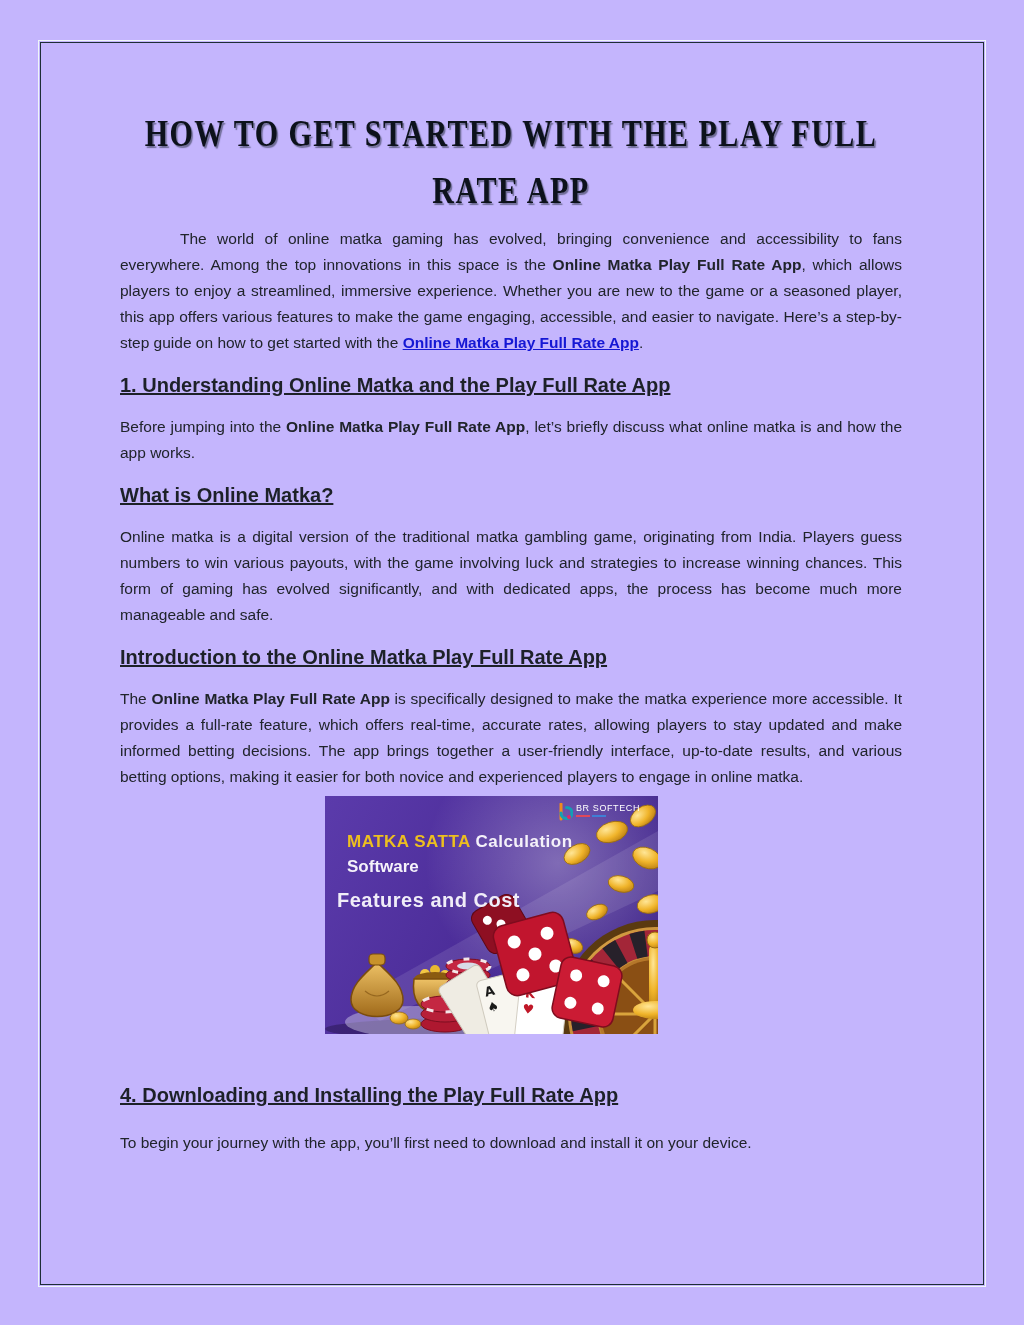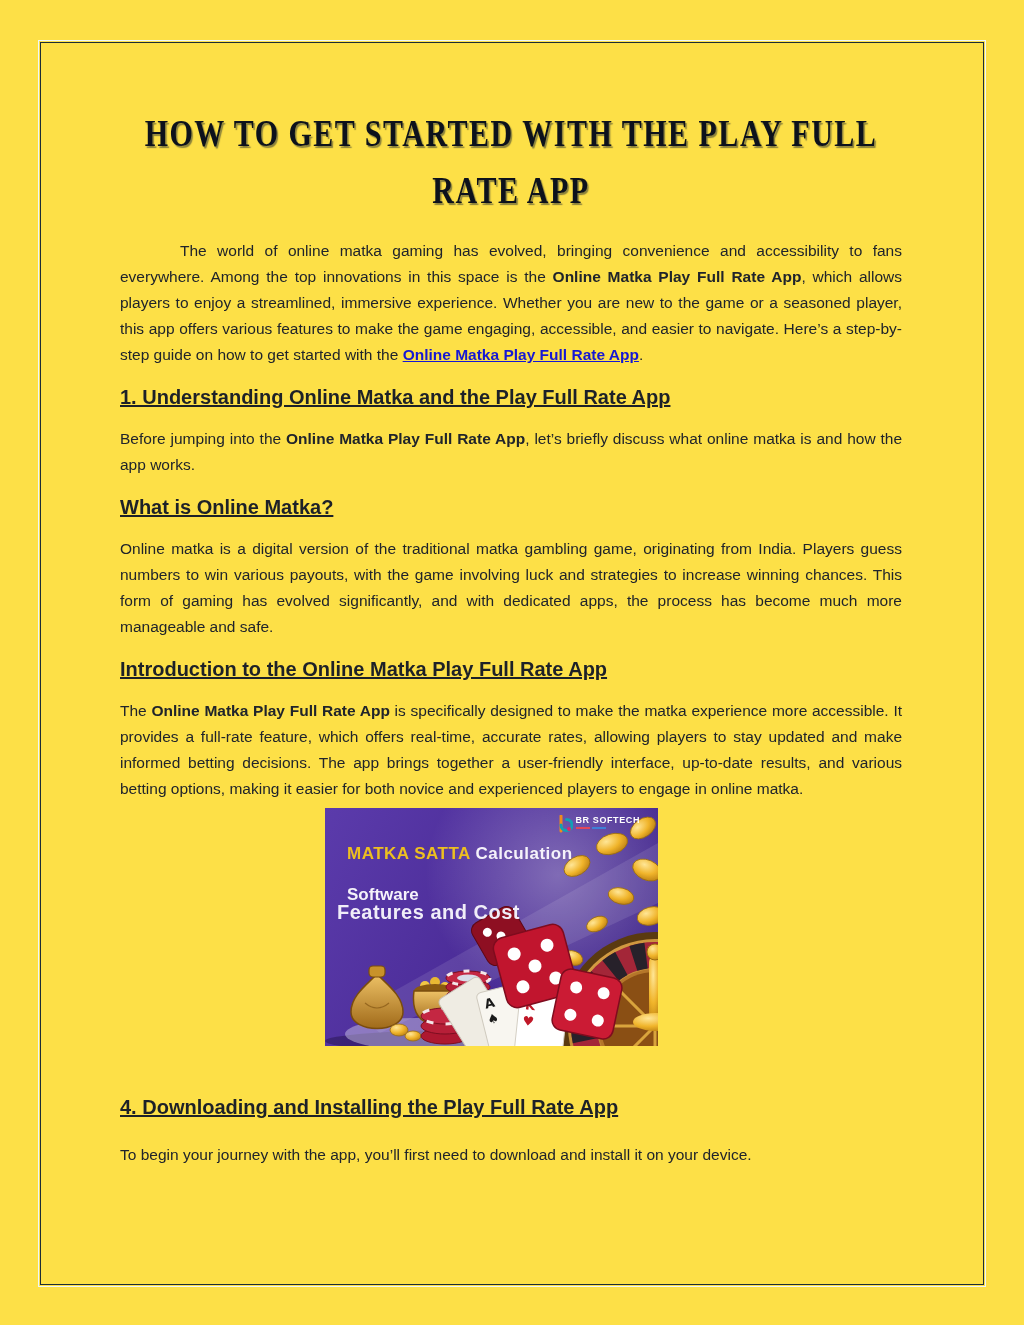--- a/index.html
+++ b/index.html
@@ -1,19 +1,19 @@
 <!DOCTYPE html>
 <html><head>
 <meta charset="utf-8">
 <style>
   * { margin:0; padding:0; box-sizing:border-box; }
   body { background:#9fc9d6; font-family:"Liberation Sans", sans-serif; }
   .canvas {
     position:relative; width:1024px; height:1325px;
-    background:#fde047; overflow:hidden;
+    background:#c4b5fd; overflow:hidden;
   }
   .frame {
     position:absolute; left:40px; top:42px; width:944px; height:1243px;
     border:1px solid #1d2d36;
     outline:1px solid #eef6f8; outline-offset:1px;
   }
   .content {
     position:absolute; left:40px; top:42px; width:944px; height:1243px;
     padding:62px 82px 0 80px; color:#20242b;
   }
@@ -23,21 +23,21 @@
   }
   .doc-title .tline {
     line-height:57px; white-space:nowrap;
     transform:scaleY(1.25); transform-origin:50% 50%;
     text-shadow:1.5px 2px 1px rgba(25,35,48,0.5);
   }
   .para {
     font-size:15.5px; line-height:26px; text-align:justify;
     margin-top:16px; color:#20242b;
   }
-  .para-first { margin-top:20px; text-indent:60px; }
+  .para-first { margin-top:8px; text-indent:60px; }
   .heading {
     font-size:20px; line-height:26px; font-weight:bold;
     margin-top:16px; color:#1d2128;text-decoration:underline;
   }
   .seg-bold { font-weight:bold; }
   .seg-link { color:#1517d4; font-weight:bold; text-decoration:underline; cursor:pointer; }
   .para-last { margin-top:22px; }
   .h-after-image { margin-top:48px; }
 
   
@@ -46,29 +46,29 @@
     background:
       radial-gradient(95% 130% at 70% 28%, rgba(255,255,255,0.30) 0%, rgba(255,255,255,0) 42%),
       linear-gradient(118deg, #5b3bab 0%, #4c2d99 48%, #3e2487 100%);
     overflow:hidden;
   }
   .banner-scene { position:absolute; left:0; top:0; width:333px; height:238px; }
   .banner-title { position:absolute; left:22px; top:33px; font-weight:bold; line-height:25px; }
   .banner-title .bt-line1 { font-size:17px; letter-spacing:0.5px; }
   .bt-hl { color:#edbf1f; }
   .bt-rest, .bt-line2 { color:#f5f2fa; }
-  .bt-line2 { font-size:17px;margin-top:16px; }
+  .bt-line2 { font-size:17px; }
   .banner-subtitle {
     position:absolute; left:12px; top:93px; font-weight:bold; font-size:20px;
     color:#f0edf8; letter-spacing:0.5px;
   }
   .banner-logo {
     position:absolute; right:18px; top:7px; display:flex; align-items:flex-start; gap:3px;
   }
-  .banner-logo-text { color:#ffffff; font-weight:bold; font-size:9px; letter-spacing:0.6px; line-height:10px; }
+  .banner-logo-text { color:#ffffff; font-weight:normal; font-size:9px; letter-spacing:0.6px; line-height:10px; }
   .banner-logo-tag { margin-top:2px; display:flex; gap:2px; }
   .banner-logo-tag i { display:block; width:14px; height:2px; background:#e1485a; }
   .banner-logo-tag i + i { background:#3f7fd6; }
 </style>
 </head>
 <body>
 
 <div class="canvas">
   <div class="frame"></div>
 

